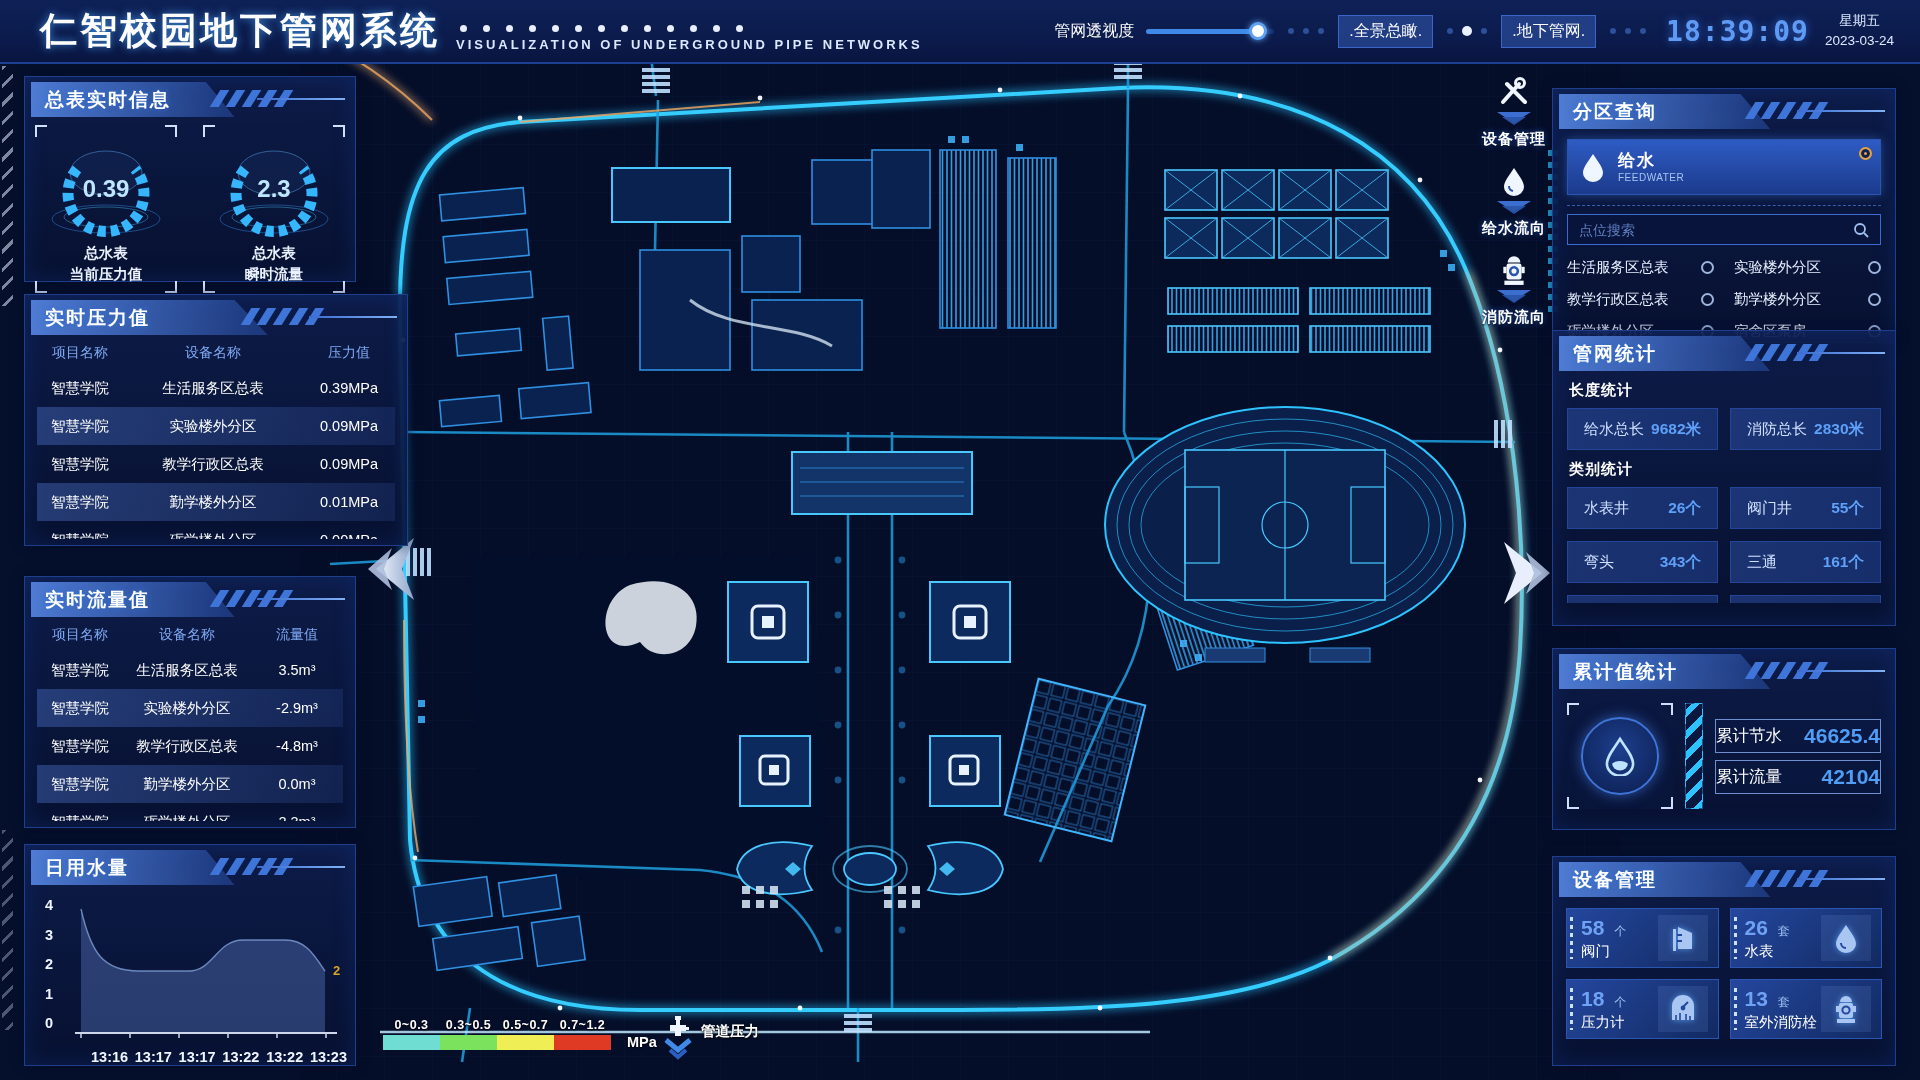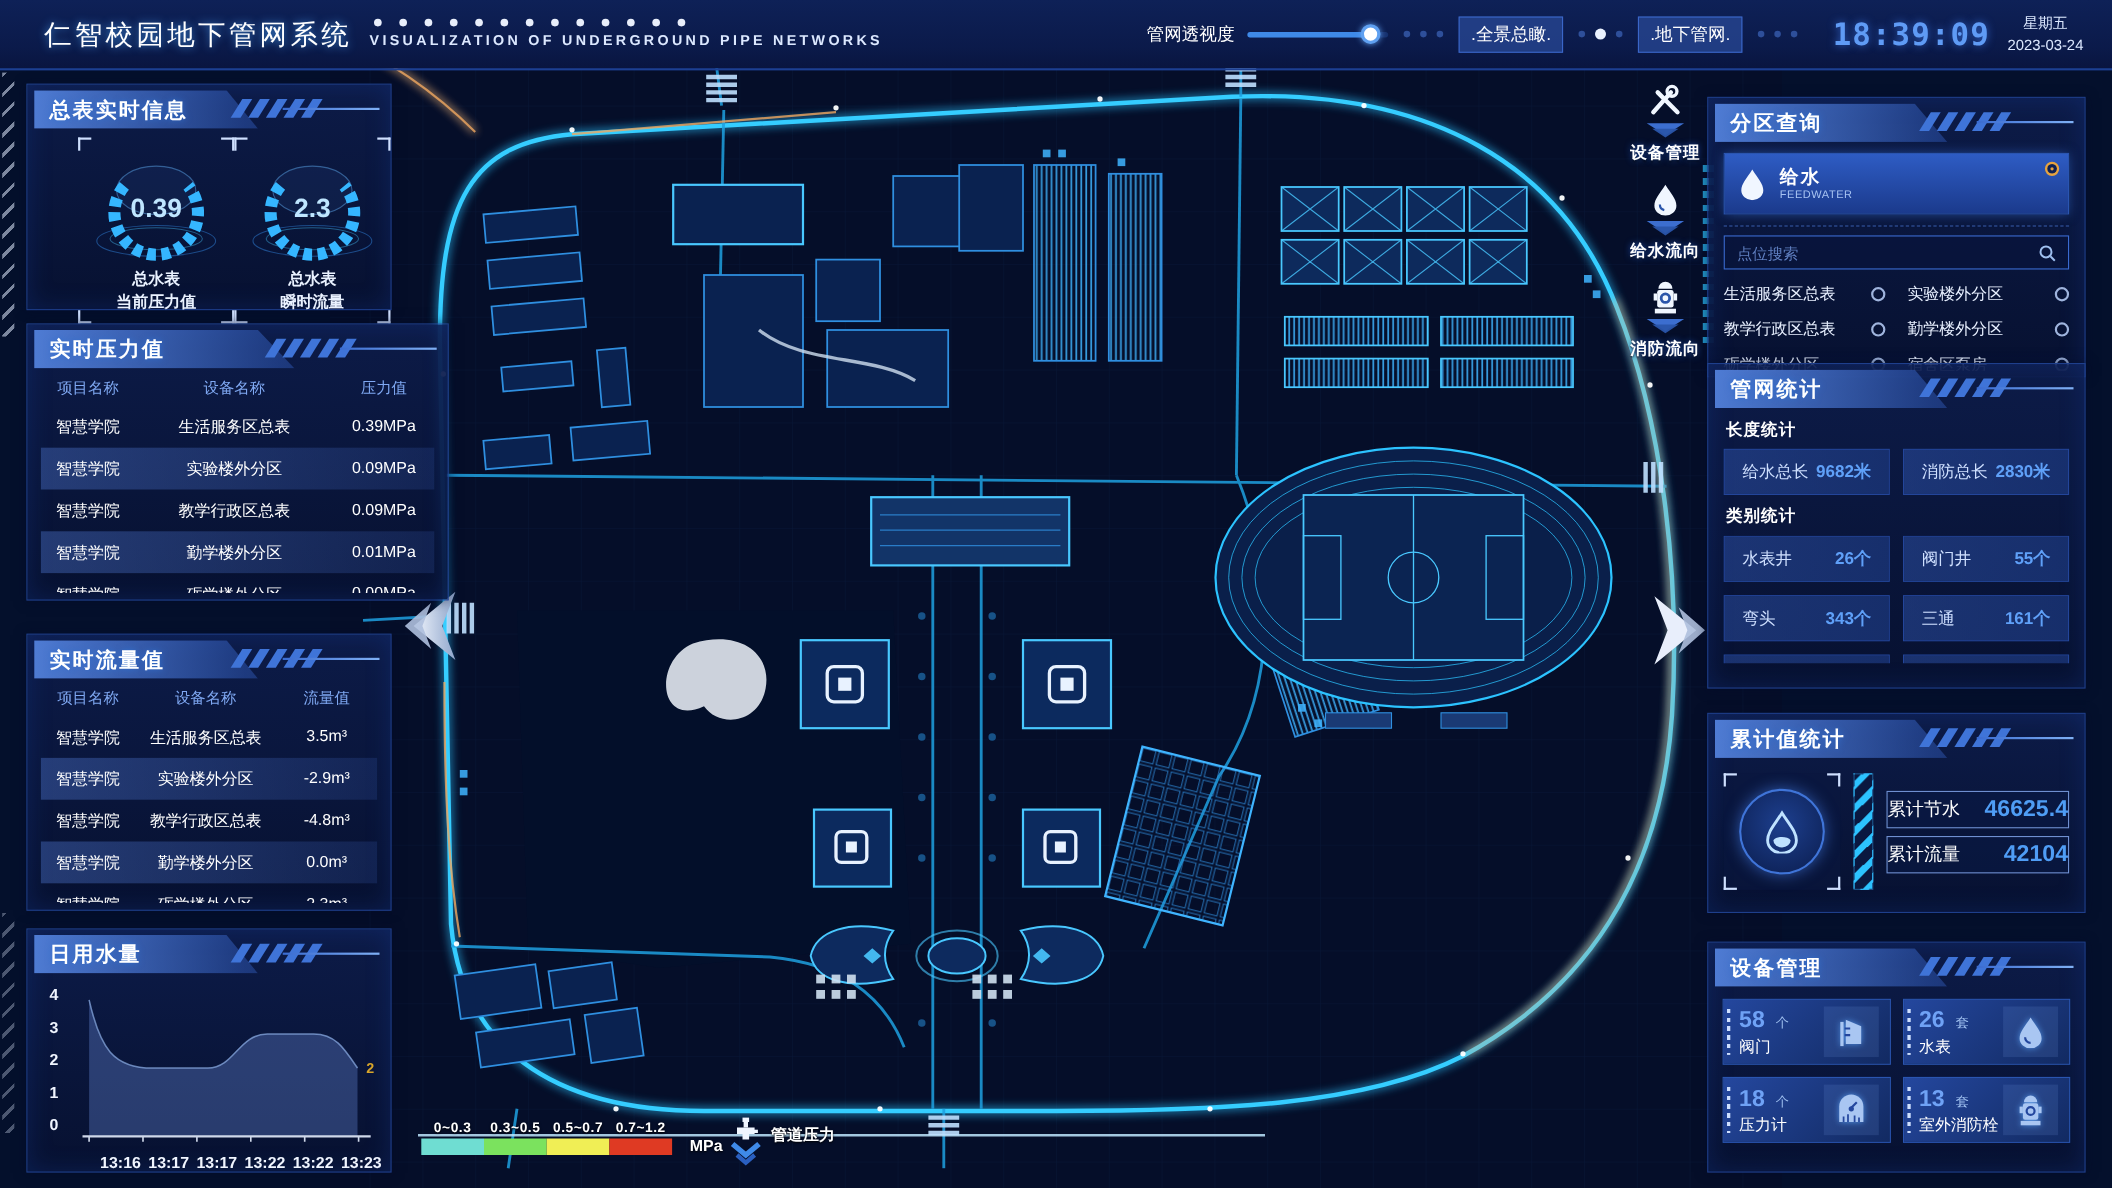--- a/index.html
+++ b/index.html
@@ -5,37 +5,37 @@
   *{margin:0;padding:0;box-sizing:border-box}
   html,body{background:#03091f}
   body{font-family:"Liberation Sans","DejaVu Sans",sans-serif}
   .stage{position:relative;width:1920px;height:1080px;overflow:hidden;background:#050e29}
   svg text{font-family:"Liberation Sans",sans-serif}
 
   
   .hdr{position:absolute;left:0;top:0;width:1920px;height:64px;z-index:30;
     background:linear-gradient(180deg,#0e2157 0%,#0b1a4a 70%,#091540 100%);
     border-bottom:2px solid #1c3f92;display:flex;align-items:center;justify-content:space-between;padding:0 26px 0 40px}
-  .title{font-size:25px;font-weight:normal;color:#fff;letter-spacing:3px;text-shadow:0 0 8px #3f8fe0;white-space:nowrap}
+  .title{font-size:37px;font-weight:bold;color:#fff;letter-spacing:3px;text-shadow:0 0 8px #3f8fe0;white-space:nowrap}
   .hdr-left{display:flex;align-items:flex-end;gap:16px}
   .subwrap{padding-bottom:4px}
   .dots{display:flex;gap:16px;margin:0 0 5px 4px}
   .dots i{width:7px;height:7px;border-radius:50%;background:#e8eefb;display:block}
   .subtitle{color:#dce8ff;font-size:13px;letter-spacing:3px;font-weight:bold}
   .hdr-right{display:flex;align-items:center;gap:12px}
   .opac-label{color:#fff;font-size:16px}
   .slider{position:relative;width:128px;height:18px;cursor:pointer}
   .slider .track{position:absolute;left:0;top:7px;width:100%;height:5px;background:#16306e;border-radius:3px}
   .slider .fill{position:absolute;left:0;top:7px;width:86%;height:5px;background:#3f8ae8;border-radius:3px}
   .slider .knob{position:absolute;left:80%;top:0;width:18px;height:18px;border-radius:50%;background:#fff;border:3px solid #5fa0f0;box-shadow:0 0 6px #5fa0f0}
   .dotgrp{display:flex;align-items:center;gap:9px;margin:0 2px}
   .dotgrp i{width:6px;height:6px;border-radius:50%;background:#2e4f9a;display:block}
   .dotgrp i.big{width:10px;height:10px;background:#eaf2ff}
   .hdr-btn{background:rgba(40,72,150,.75);border:1px solid #3a66c8;color:#fff;font-size:16px;padding:5px 10px;cursor:pointer;font-family:inherit}
-  .clock{font-family:"DejaVu Sans Mono",monospace;font-size:28px;font-weight:bold;color:#5f9bf5;letter-spacing:1px;text-shadow:0 0 8px #2f5fc0;margin-left:18px}
+  .clock{font-family:"DejaVu Sans Mono",monospace;font-size:28px;font-weight:bold;color:#5f9bf5;letter-spacing:1px;text-shadow:0 0 8px #2f5fc0;margin-left:6px}
   .datewrap{color:#dce8ff;font-size:13.5px;text-align:center;line-height:1.5;margin-left:4px}
 
   
   .panel{position:absolute;z-index:20;background:linear-gradient(180deg,rgba(13,28,74,.93),rgba(7,17,49,.95));
     border:1px solid #1e3f8c;box-shadow:inset 0 0 22px rgba(25,70,170,.28),0 0 10px rgba(0,10,40,.6)}
   .phead{position:relative;height:35px;margin:5px 6px 0 6px;overflow:visible}
   .phead::before{content:'';position:absolute;inset:0;background:linear-gradient(90deg,rgba(90,140,235,.85),rgba(45,85,175,.55) 60%,rgba(30,60,130,.15));
     clip-path:polygon(0 0,55% 0,64% 100%,0 100%)}
   .phead-title{position:absolute;left:14px;top:5px;font-size:19px;font-weight:bold;color:#fff;letter-spacing:2px;text-shadow:0 0 6px #2f6fd0}
   .slashes{position:absolute;left:58%;top:8px;display:flex;gap:7px}
@@ -47,21 +47,21 @@
   #p-press{left:24px;top:294px;width:384px;height:252px}
   #p-flow{left:24px;top:576px;width:332px;height:252px}
   #p-daily{left:24px;top:844px;width:332px;height:222px}
   
   #p-query{left:1552px;top:88px;width:344px;height:255px}
   #p-stats{left:1552px;top:330px;width:344px;height:296px;overflow:hidden}
   #p-total{left:1552px;top:648px;width:344px;height:182px}
   #p-device{left:1552px;top:856px;width:344px;height:210px}
 
   
-  .gauge-row{display:flex;justify-content:flex-end;padding:8px 0 0}
+  .gauge-row{display:flex;justify-content:space-between;padding:8px 10px 0}
   .gcard{position:relative;width:142px;padding:6px 2px 8px;text-align:center}
   .cnr{position:absolute;width:12px;height:12px;border:2px solid #cfe0ff}
   .cnr.tl{left:0;top:0;border-right:none;border-bottom:none}
   .cnr.tr{right:0;top:0;border-left:none;border-bottom:none}
   .cnr.bl{left:0;bottom:0;border-right:none;border-top:none}
   .cnr.br{right:0;bottom:0;border-left:none;border-top:none}
   .gval{font-size:24px;font-weight:bold;fill:#bfe6ff}
   .glabel{color:#eaf2ff;font-size:14.5px;line-height:1.45;font-weight:bold}
 
   

